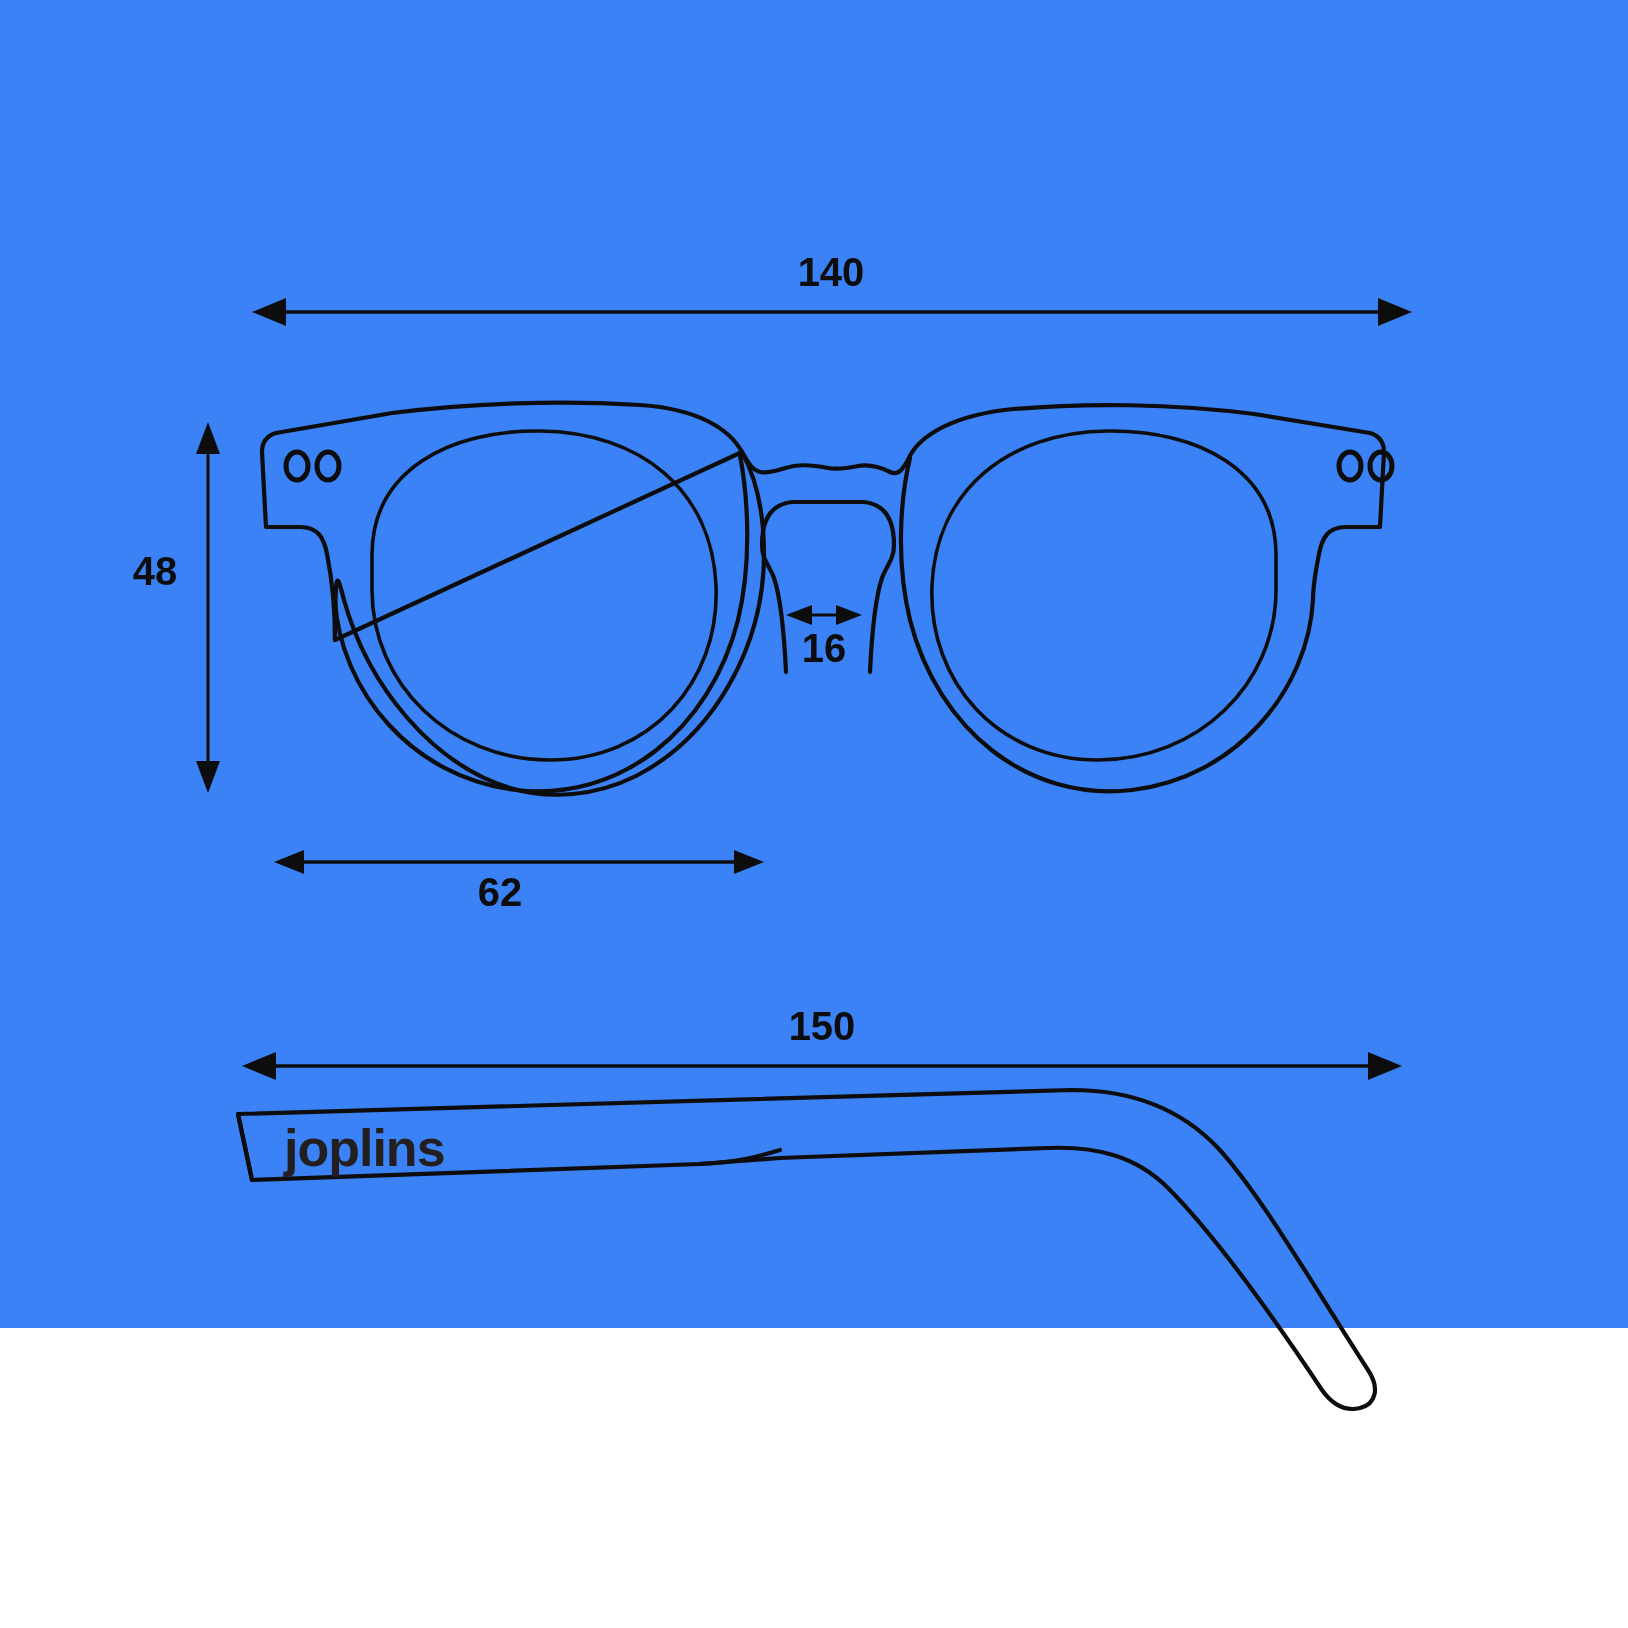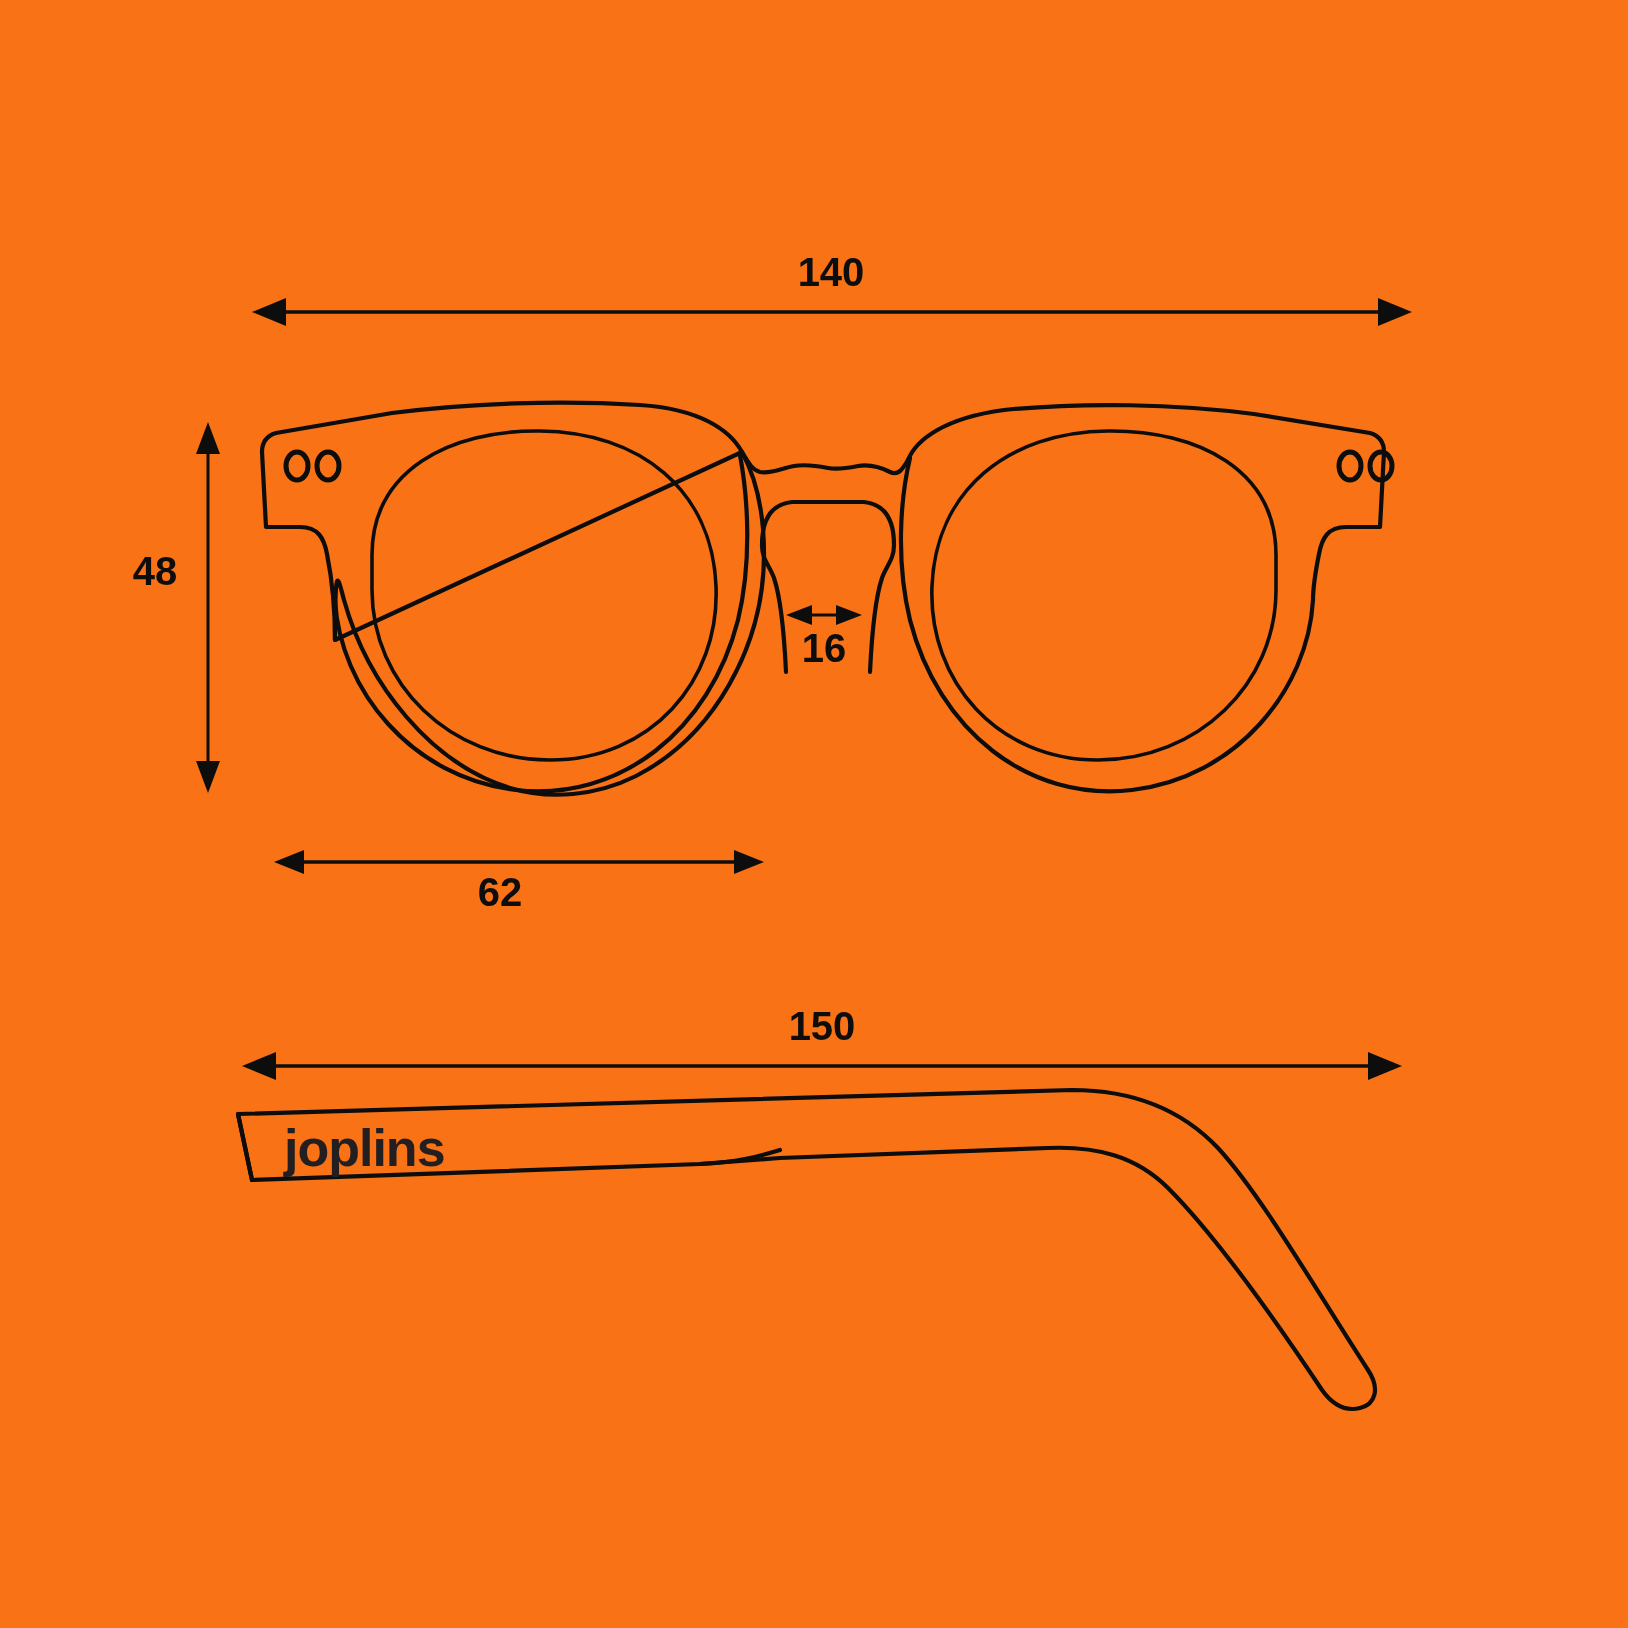--- a/index.html
+++ b/index.html
@@ -10,22 +10,22 @@
   }
   body {
     width: 1628px;
     height: 1628px;
     font-family: "Liberation Sans", sans-serif;
     overflow: hidden;
   }
   #spec-sheet {
     position: relative;
     width: 1628px;
-    height: 1628px;
-    background: #f97316;
+    height: 1328px;
+    background: #3b82f6;
   }
   #spec-svg {
     position: absolute;
     top: 0;
     left: 0;
     width: 1628px;
     height: 1628px;
     display: block;
   }
   .dim-text {

